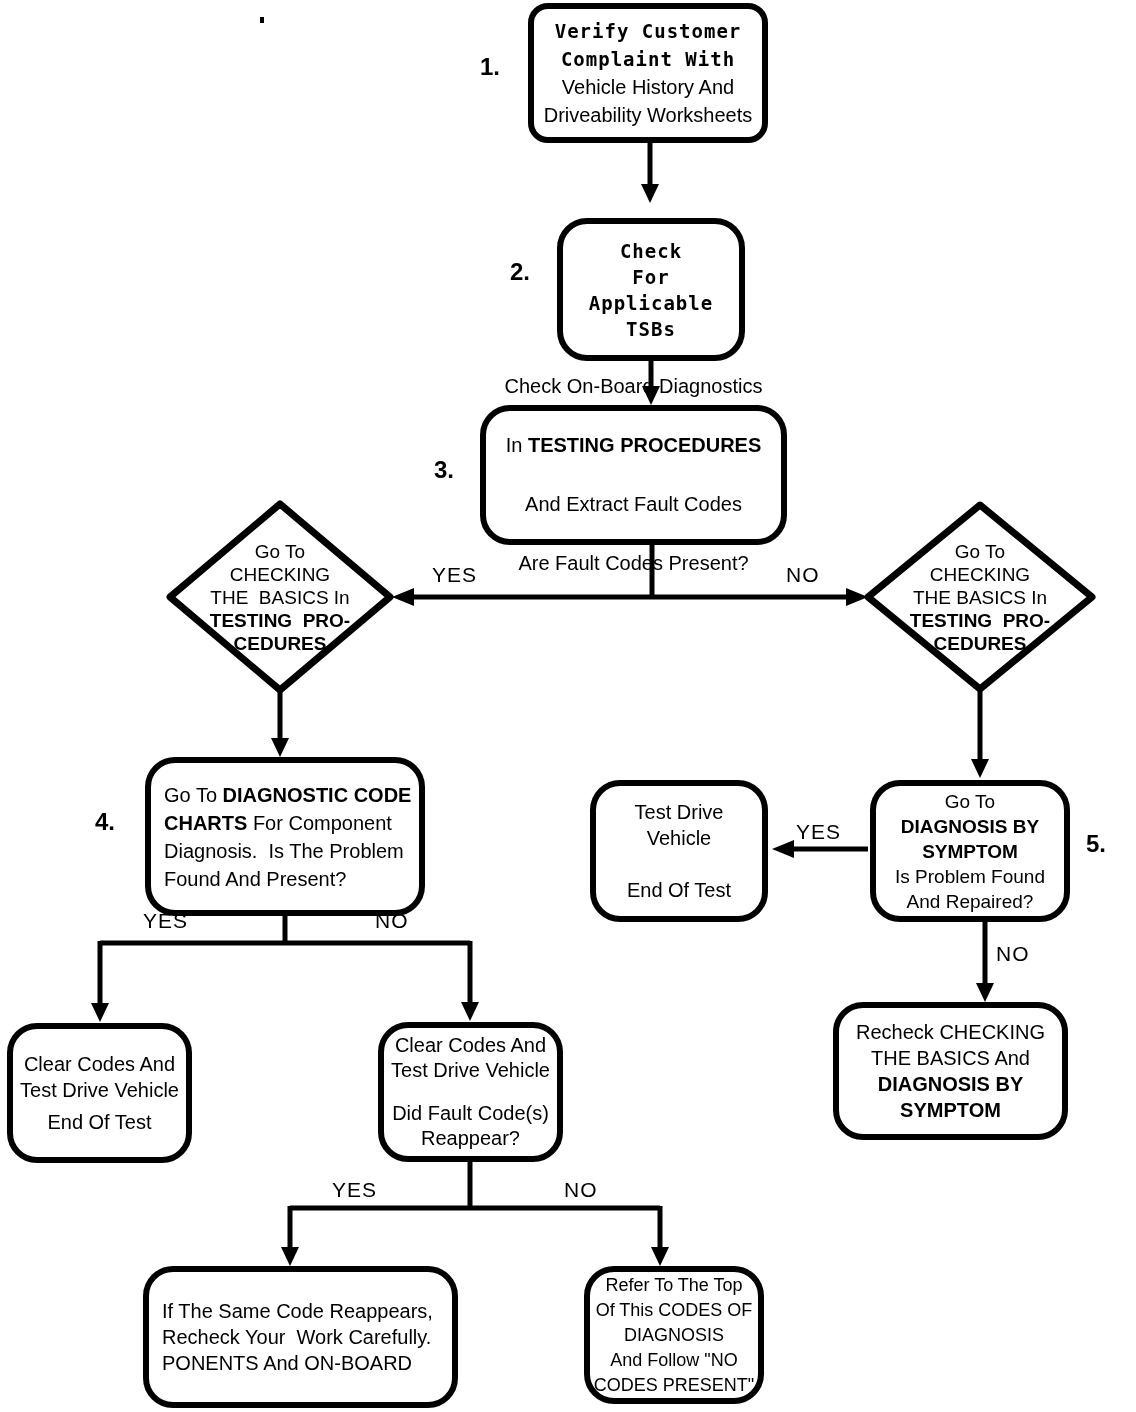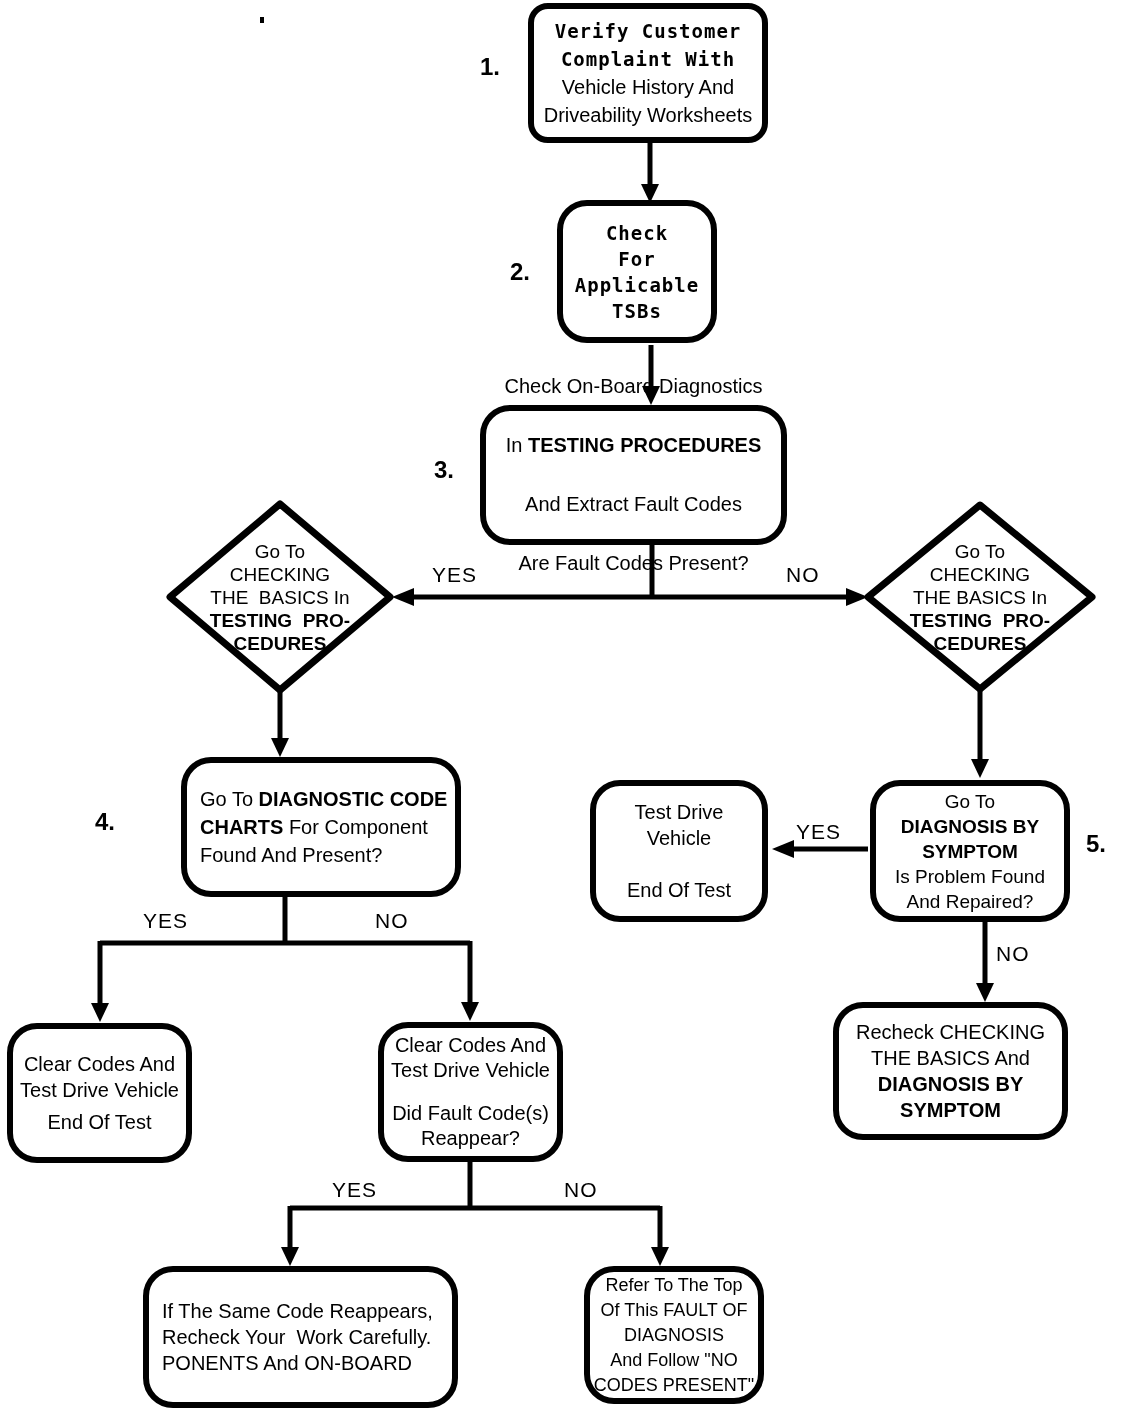--- a/index.html
+++ b/index.html
@@ -96,21 +96,21 @@
   <div class="elabel" style="left:796px;top:820px;">YES</div>
   <div class="elabel" style="left:996px;top:942px;">NO</div>
 
   <div class="box" style="left:528px;top:3px;width:240px;height:140px;line-height:28px;border-radius:20px;">
     <div class="ln mono">Verify Customer</div>
     <div class="ln mono">Complaint With</div>
     <div class="ln">Vehicle History And</div>
     <div class="ln">Driveability Worksheets</div>
   </div>
 
-  <div class="box" style="left:557px;top:200px;width:160px;height:143px;line-height:26px;">
+  <div class="box" style="left:557px;top:218px;width:188px;height:143px;line-height:26px;">
     <div class="ln mono">Check</div>
     <div class="ln mono">For</div>
     <div class="ln mono">Applicable</div>
     <div class="ln mono">TSBs</div>
   </div>
 
   <div class="box" style="left:480px;top:405px;width:307px;height:140px;gap:32px;">
     <div class="ln">Check On-Board Diagnostics</div>
     <div class="ln"><span>In </span><span class="b">TESTING PROCEDURES</span></div>
     <div class="ln">And Extract Fault Codes</div>
@@ -126,23 +126,24 @@
   </div>
 
   <div class="dtext" style="left:880px;top:532px;width:200px;height:130px;">
     <div class="ln">Go To</div>
     <div class="ln">CHECKING</div>
     <div class="ln">THE BASICS In</div>
     <div class="ln b">TESTING  PRO-</div>
     <div class="ln b">CEDURES</div>
   </div>
 
-  <div class="box leftal" style="left:145px;top:757px;width:280px;height:140px;line-height:28px;margin-left:36px;">
+  <div class="box leftal" style="left:145px;top:757px;width:280px;height:159px;line-height:28px;">
     <div class="ln"><span>Go To </span><span class="b">DIAGNOSTIC CODE</span></div>
     <div class="ln"><span class="b">CHARTS</span><span> For Component</span></div>
+    <div class="ln">Diagnosis.  Is The Problem</div>
     <div class="ln">Found And Present?</div>
   </div>
 
   <div class="box" style="left:590px;top:780px;width:178px;height:142px;line-height:26px;">
     <div class="ln">Test Drive</div>
     <div class="ln">Vehicle</div>
     <div class="sp26"></div>
     <div class="ln">End Of Test</div>
   </div>
 
@@ -177,19 +178,19 @@
   </div>
 
   <div class="box leftal" style="left:143px;top:1266px;width:315px;height:142px;line-height:26px;">
     <div class="ln">If The Same Code Reappears,</div>
     <div class="ln">Recheck Your  Work Carefully.</div>
     <div class="ln">PONENTS And ON-BOARD</div>
   </div>
 
   <div class="box" style="left:570px;top:1266px;width:180px;height:138px;font-size:18px;line-height:25px;margin-left:14px;">
     <div class="ln">Refer To The Top</div>
-    <div class="ln">Of This FAULT OF</div>
+    <div class="ln">Of This CODES OF</div>
     <div class="ln">DIAGNOSIS</div>
     <div class="ln">And Follow "NO</div>
     <div class="ln">CODES PRESENT"</div>
   </div>
 
 </div>
 
 </body></html>

